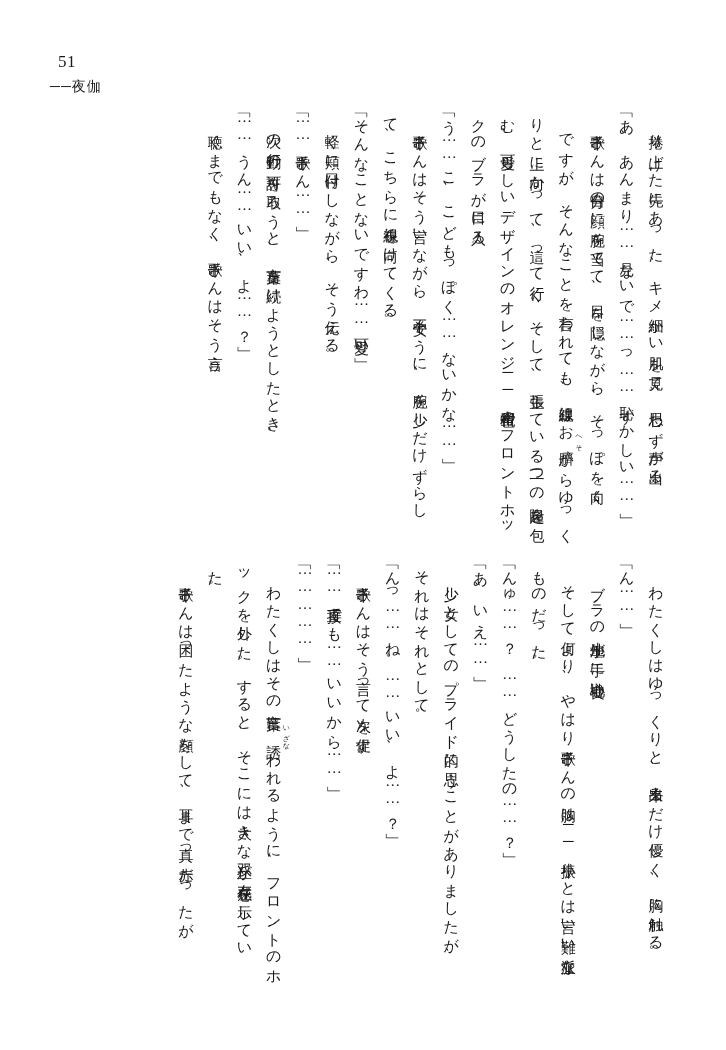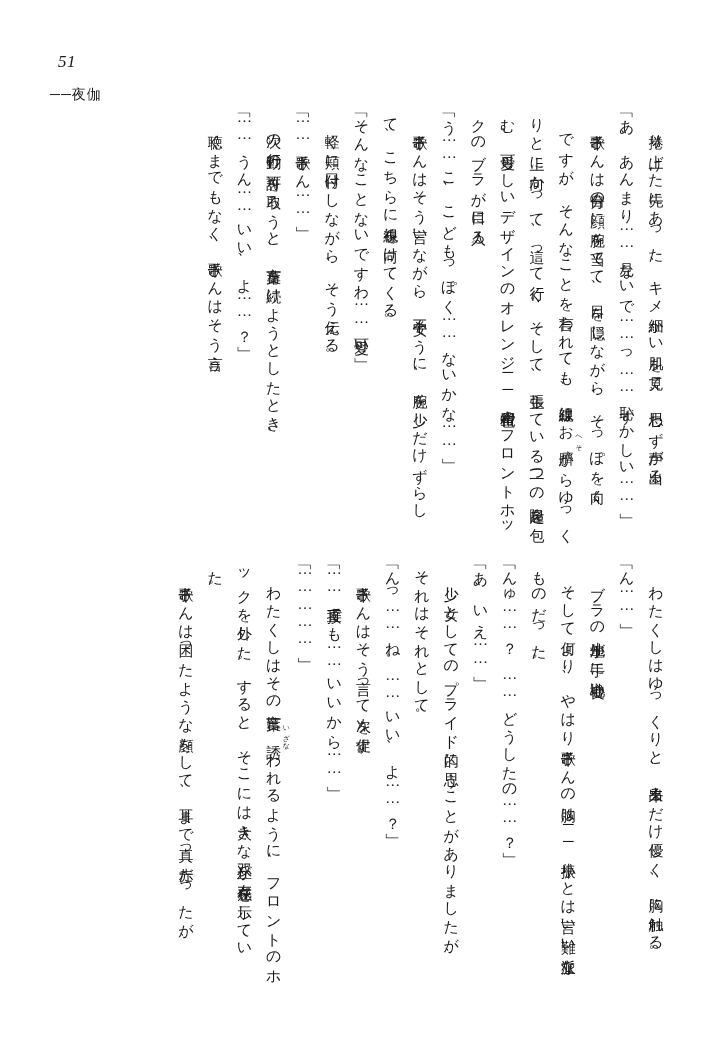--- a/index.html
+++ b/index.html
@@ -22,25 +22,24 @@
     height: 1050px;
   }
   
   .page-number {
     position: absolute;
     top: 52px;
     left: 58px;
     font-size: 17px;
     letter-spacing: 0.5px;
     color: #1a1a1a;
-    font-style: italic;
   }
   .running-head {
     position: absolute;
-    top: 86px;
+    top: 78px;
     left: 50px;
     font-size: 14px;
     color: #1a1a1a;
     letter-spacing: 1px;
     text-align: center;
   }
 
   
   .body-block {
     position: absolute;

